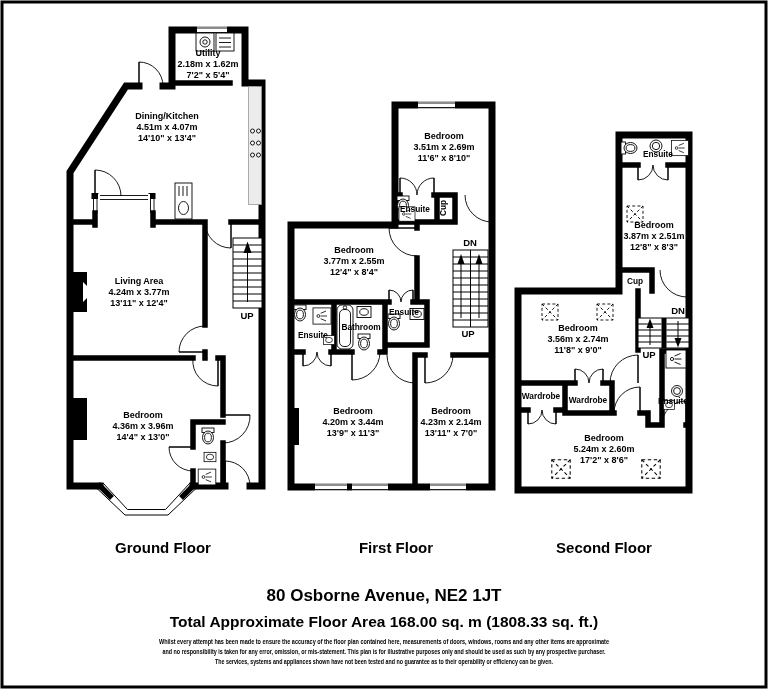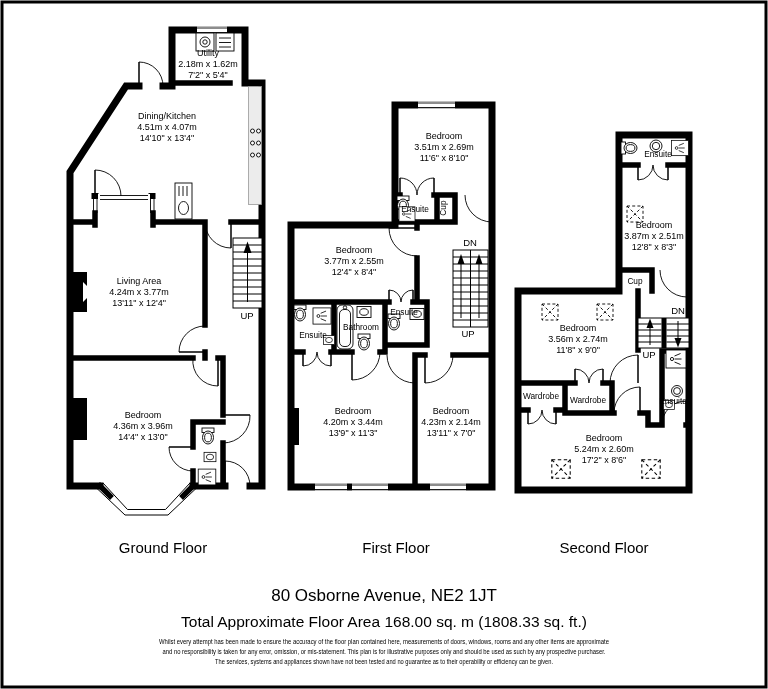--- a/index.html
+++ b/index.html
@@ -1,16 +1,16 @@
 <!DOCTYPE html>
 <html><head>
 <meta charset="utf-8">
 <style>
   html,body{margin:0;padding:0;background:#fff;}
-  .page{width:768px;height:689px;position:relative;background:#fff;}
+  .page{width:768px;height:689px;position:relative;background:#fff;font-weight:bold;}
   svg{display:block;}
   text{font-family:"Liberation Sans",sans-serif;fill:#000;}
   .w7{stroke:#000;stroke-width:7;fill:none;stroke-linecap:square;}
   .w5{stroke:#000;stroke-width:5.5;fill:none;stroke-linecap:square;}
   .ln{stroke:#000;stroke-width:1;fill:none;}
   .tl{stroke:#000;stroke-width:0.9;fill:none;}
   .arc{stroke:#000;stroke-width:0.9;fill:none;}
   .leaf{stroke:#000;stroke-width:1.5;fill:none;}
   .fx{fill:#fff;stroke:#000;stroke-width:0.9;}
   .blk{fill:#000;stroke:none;}

